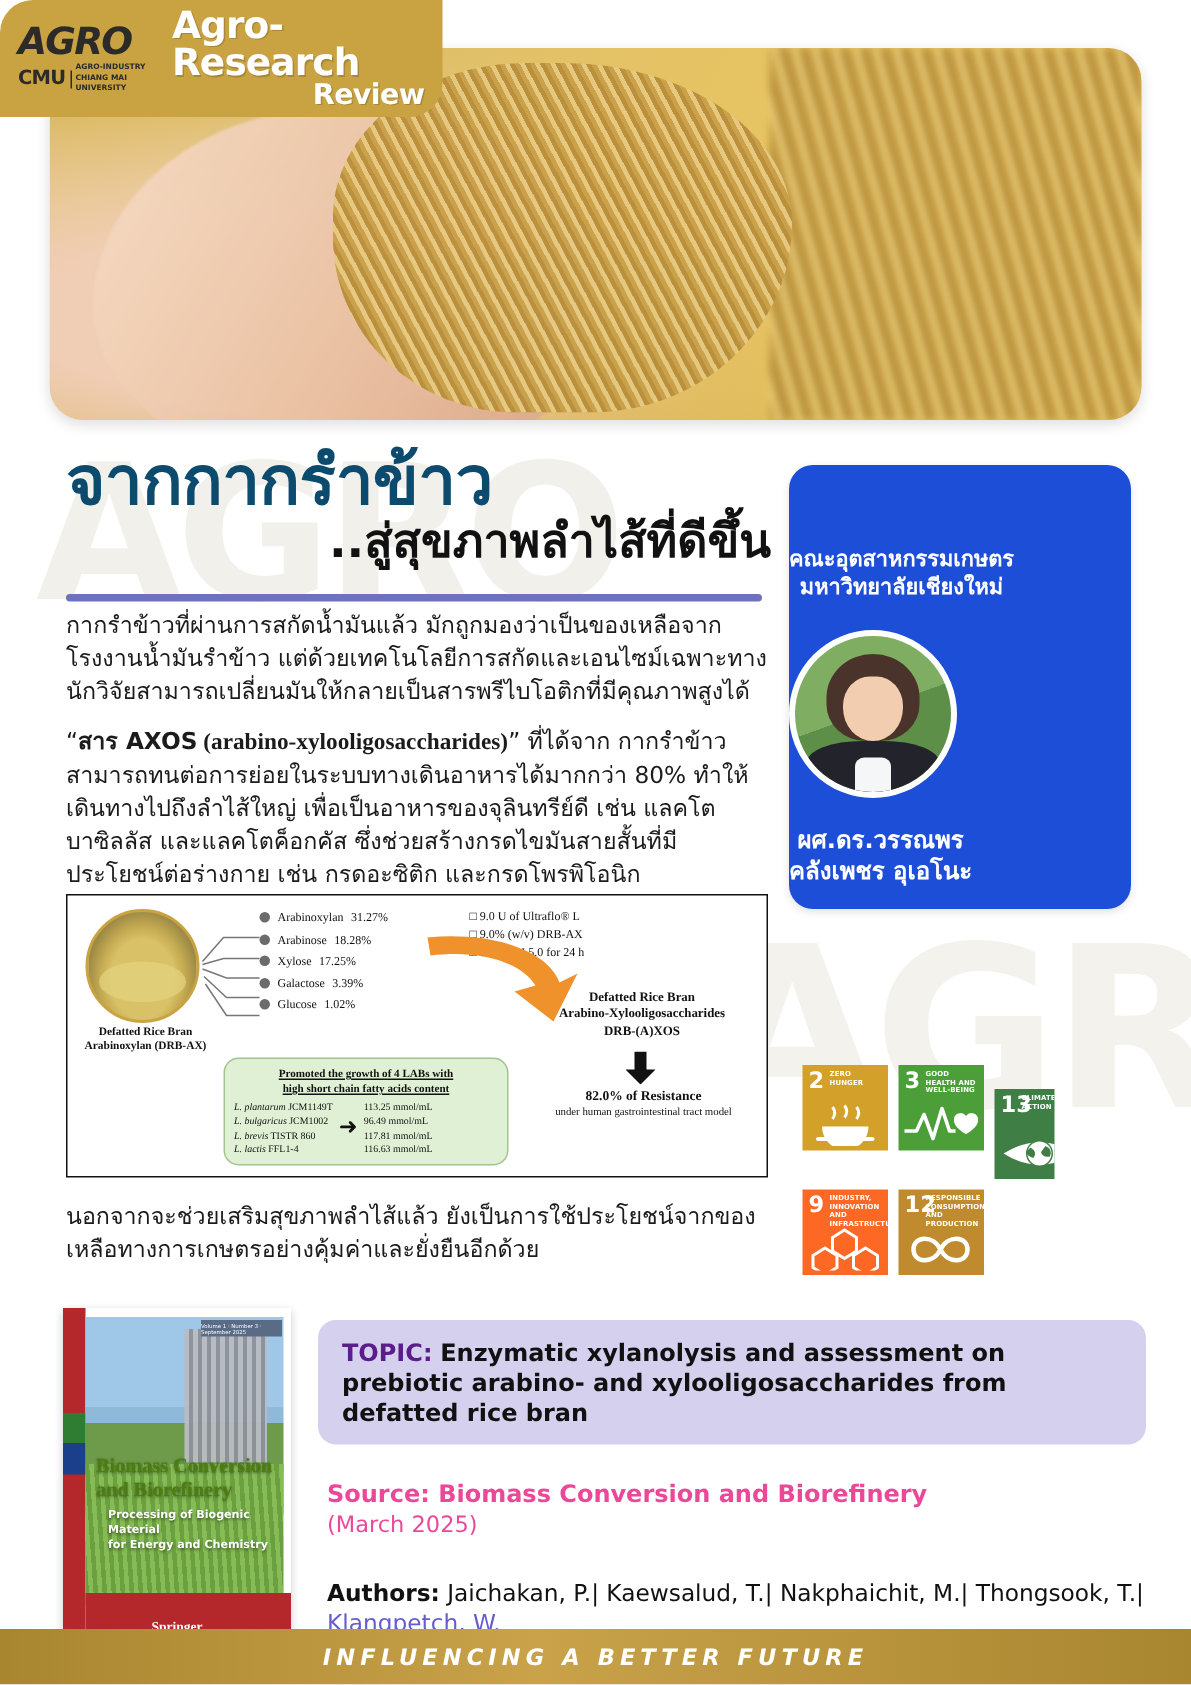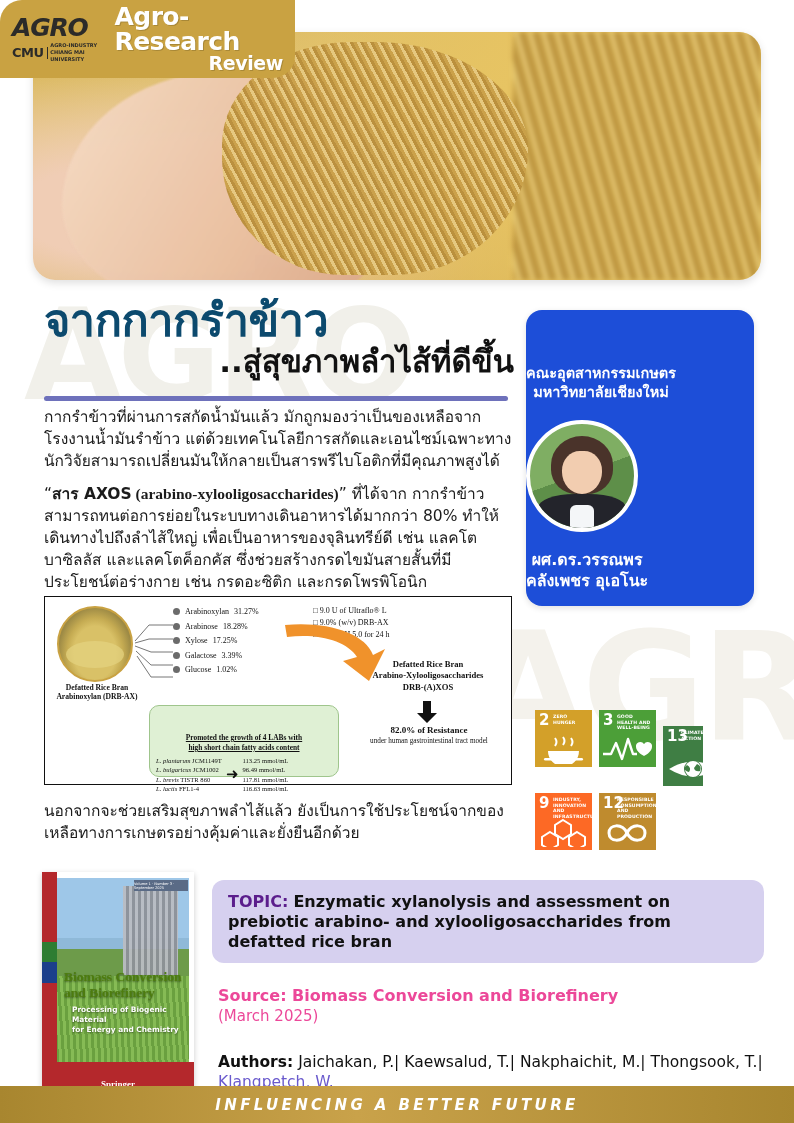--- a/index.html
+++ b/index.html
@@ -138,21 +138,21 @@
   }
   .res .r1{font-size:9px;font-weight:700;}
   .res .r2{font-size:7.2px;margin-top:2px;}
   .lab-box{
     position:absolute;left:104px;top:108px;width:190px;height:72px;
     background:#dff0d4;border:1px solid #9fc58c;border-radius:10px;box-sizing:border-box;
     padding:5px 6px;
   }
   .lab-head{
     font-size:7.4px;font-weight:700;text-align:center;line-height:1.35;
-    text-decoration:underline;color:#111;margin-top:22px;
+    text-decoration:underline;color:#111;
   }
   .lab-grid{display:flex;align-items:center;margin-top:3px;gap:4px;}
   .lab-names div{font-size:6.6px;line-height:1.42;color:#111;white-space:nowrap;}
   .lab-names i{font-style:italic;}
   .lab-arrow{font-size:15px;line-height:1;color:#111;}
   .lab-vals div{font-size:6.6px;line-height:1.42;color:#111;white-space:nowrap;}
 
   
   .closing{position:absolute;left:44px;top:800px;width:468px;z-index:3;}
 

